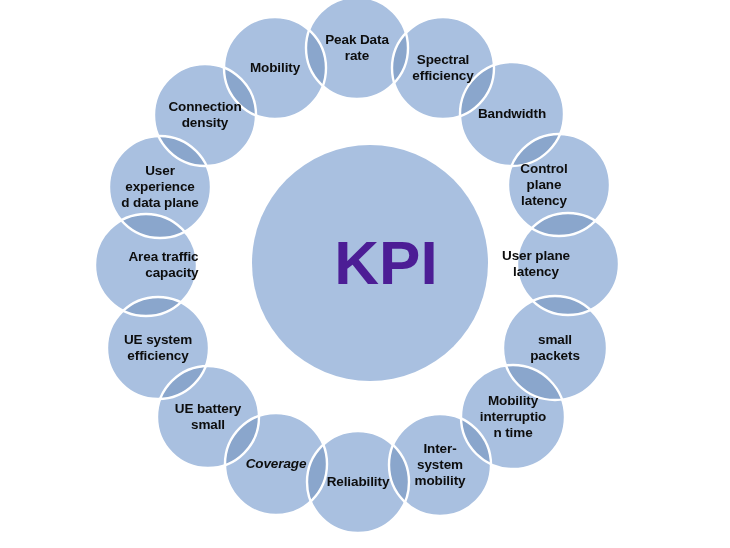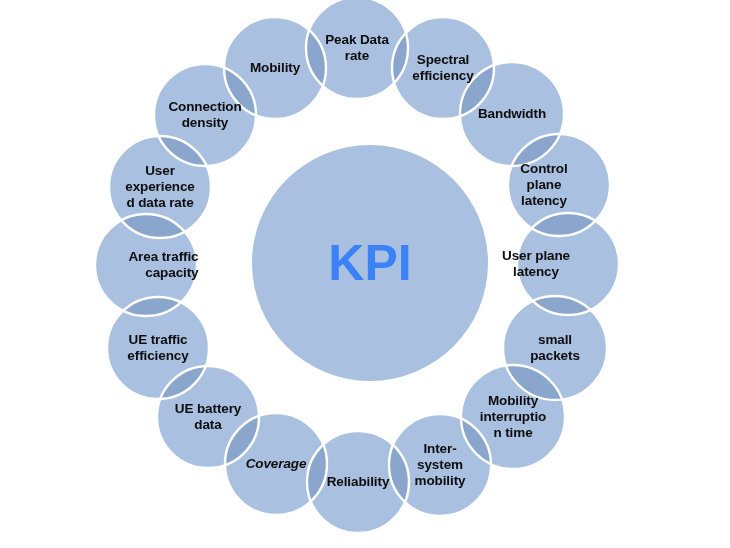--- a/index.html
+++ b/index.html
@@ -44,28 +44,29 @@
     font-size: 13.5px;
     line-height: 1.18;
     letter-spacing: -0.1px;
     white-space: pre-line;
     transform: translate(-50%, -50%);
     pointer-events: auto;
   }
   .center-label {
     position: absolute;
     text-align: center;
-    color: #3b82f6;
+    color: #4c1d95;
     font-family: "Liberation Sans", sans-serif;
     font-weight: bold;
-    font-size: 50px;
+    font-size: 62px;
     line-height: 1;
     letter-spacing: 0px;
     transform: translate(-50%, -50%);
     pointer-events: auto;
+    margin-left: 16px;
   }
 </style>
 </head>
 <body>
 
 <div id="canvas">
 
   <svg id="diagram-svg" viewBox="0 0 730 548" xmlns="http://www.w3.org/2000/svg">
     <defs>
       <clipPath id="clip-canvas">
@@ -197,28 +198,28 @@
 packets</div>
         <div class="node-label" style="left: 513px; top: 417px; width: 107px;">Mobility
 interruptio
 n time</div>
         <div class="node-label" style="left: 440px; top: 465px; width: 105px;">Inter-
 system
 mobility</div>
         <div class="node-label" style="left: 358px; top: 482px; width: 105px;">Reliability</div>
         <div class="node-label" style="left: 276px; top: 464px; width: 105px; font-style: italic;">Coverage</div>
         <div class="node-label" style="left: 208px; top: 417px; width: 105px;">UE battery
-data</div>
-        <div class="node-label" style="left: 158px; top: 348px; width: 105px;">UE traffic
+small</div>
+        <div class="node-label" style="left: 158px; top: 348px; width: 105px;">UE system
 efficiency</div>
         <div class="node-label" style="left: 146px; top: 265px; width: 105px; text-align: right;">Area traffic
 capacity</div>
         <div class="node-label" style="left: 160px; top: 187px; width: 105px;">User
 experience
-d data rate</div>
+d data plane</div>
         <div class="node-label" style="left: 205px; top: 115px; width: 105px;">Connection
 density</div>
         <div class="node-label" style="left: 275px; top: 68px; width: 105px;">Mobility</div>
       </div>
     <div class="center-label" id="center-label" style="left: 370px; top: 263px;">KPI</div>
   </div>
 
 </div>
 
 </body></html>

